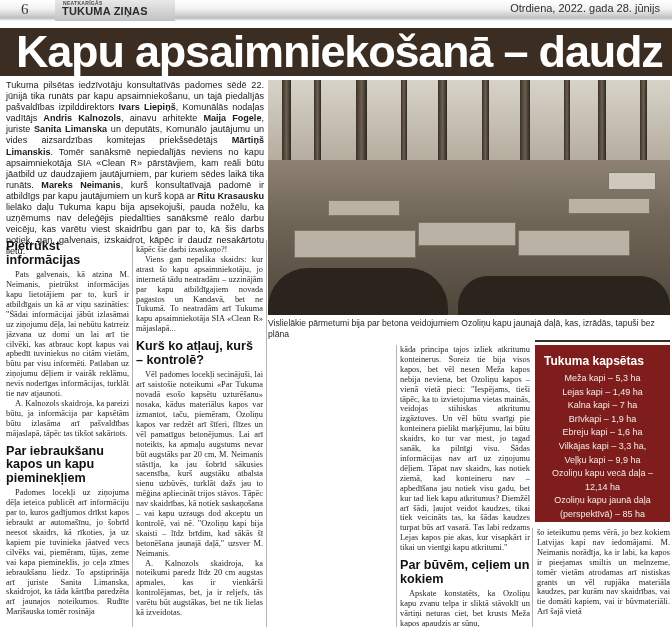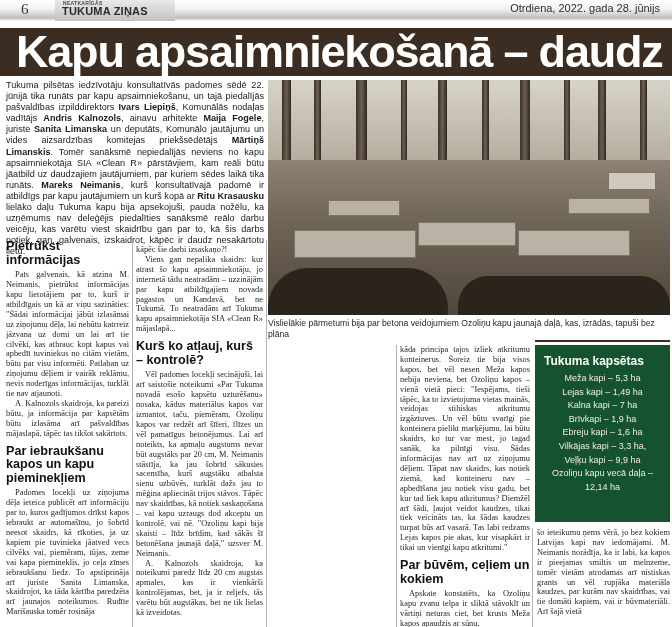--- a/index.html
+++ b/index.html
@@ -117,21 +117,21 @@
   .c3{left:400px;top:345px;width:130px;height:282px;}
   .c4{left:537px;top:528px;width:133px;height:99px;}
 
   .rule{
     position:absolute;width:1px;background:#b4b4b4;
   }
 
   
   .factbox{
     position:absolute;left:535px;top:345px;width:135px;height:177px;
-    background:#14532d;color:#ffffff;overflow:hidden;
+    background:#7f1d1d;color:#ffffff;overflow:hidden;
   }
   .factbox h3{
     margin:0;padding:9px 9px 4px 9px;
     font-family:"Liberation Sans", sans-serif;
     font-size:12px;font-weight:bold;color:#ffffff;
   }
   .factbox ul{margin:0;padding:0 9px 0 9px;list-style:none;}
   .factbox li{
     font-family:"Liberation Sans", sans-serif;
     font-size:9px;line-height:13.6px;color:#f0ece6;text-align:center;
@@ -222,14 +222,15 @@
   <h3>Tukuma kapsētas</h3>
   <ul>
     <li>Meža kapi – 5,3 ha</li>
     <li>Lejas kapi – 1,49 ha</li>
     <li>Kalna kapi – 7 ha</li>
     <li>Brīvkapi – 1,9 ha</li>
     <li>Ebreju kapi – 1,6 ha</li>
     <li>Vilkājas kapi – 3,3 ha,</li>
     <li>Veļķu kapi – 9,9 ha</li>
     <li>Ozoliņu kapu vecā daļa – 12,14 ha</li>
+    <li>Ozoliņu kapu jaunā daļa (perspektīvā) – 85 ha</li>
   </ul>
 </div>
 
 </body></html>

